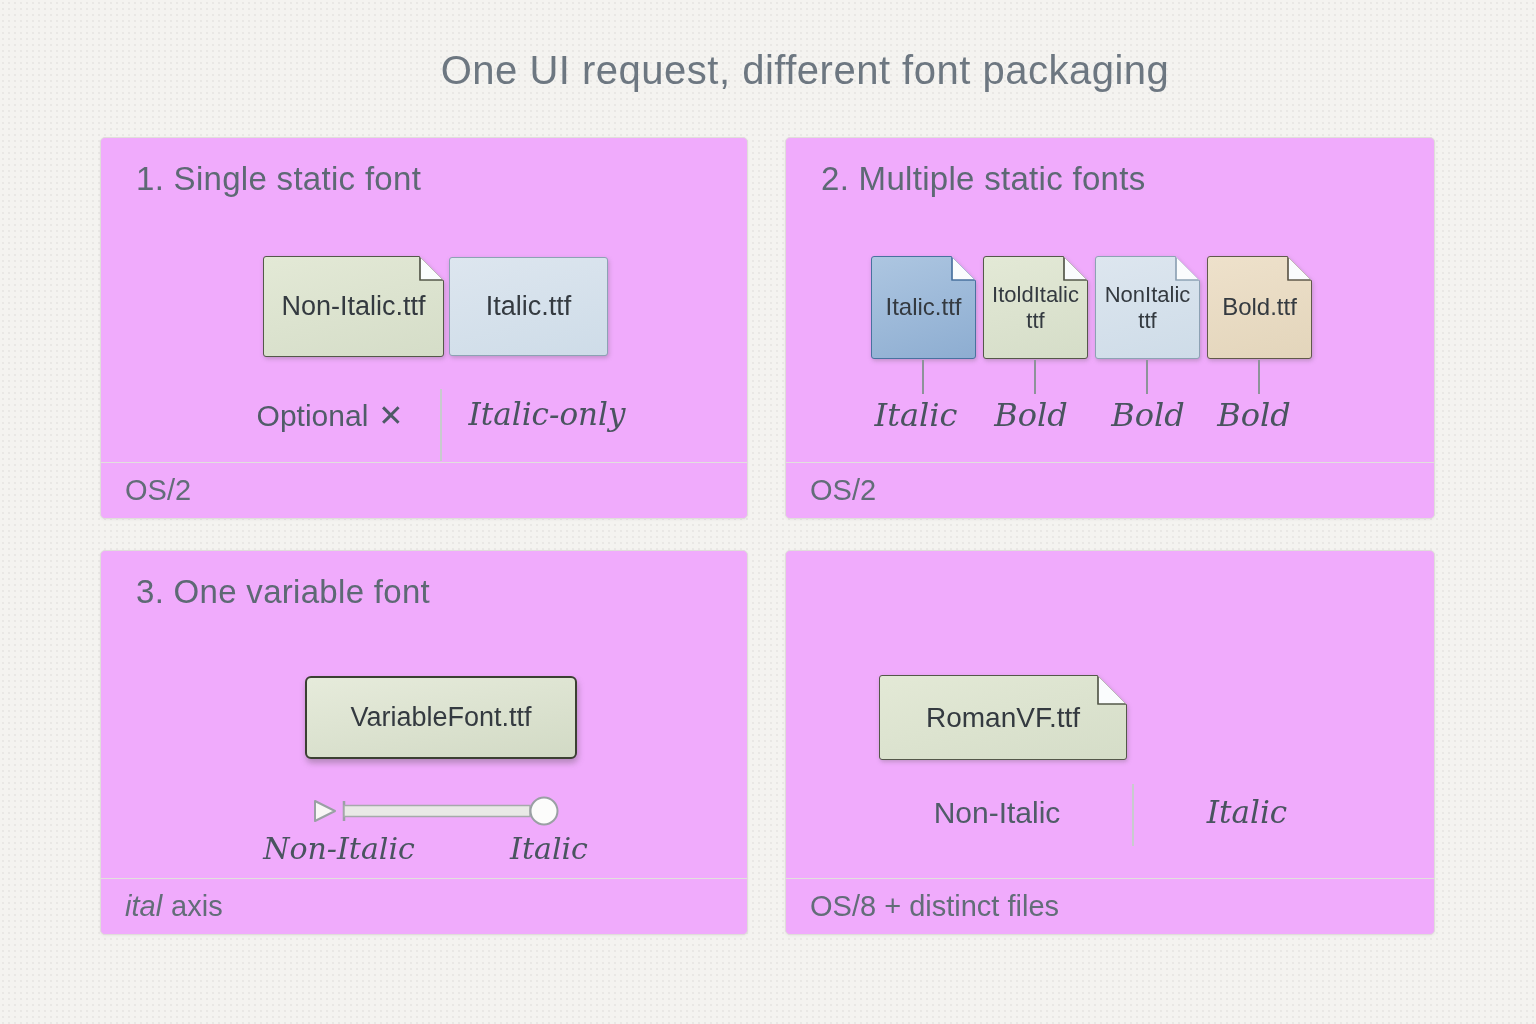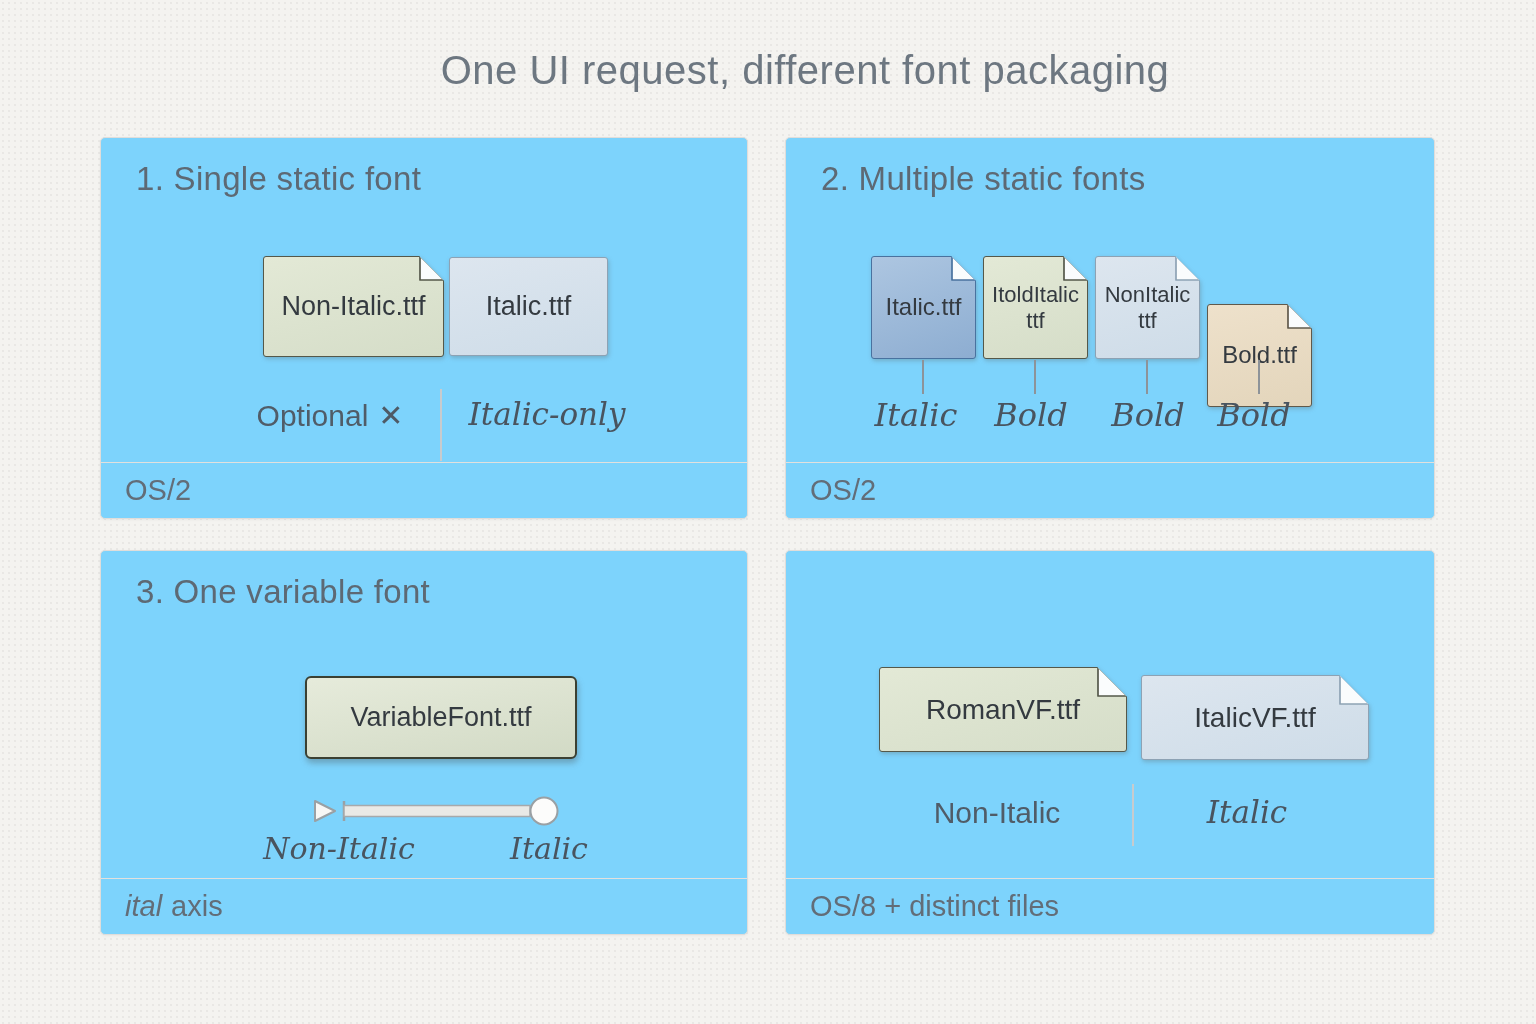--- a/index.html
+++ b/index.html
@@ -9,21 +9,21 @@
     background-image:radial-gradient(rgba(190,188,184,0.20) 1px, transparent 1.2px);
     background-size:6px 6px;
     font-family:"Liberation Sans", sans-serif;
     -webkit-font-smoothing:antialiased;
   }
   .title{
     position:absolute;top:48px;left:0;width:100%;text-align:center;
     font-size:40px;font-weight:400;color:#6d7781;letter-spacing:.5px;margin:0;padding-left:37px;
   }
   .panel{
-    position:absolute;background:#7dd3fc;
+    position:absolute;background:#f0abfc;
     border:1px solid #e0ddda;border-radius:5px;
     box-shadow:0 1px 3px rgba(0,0,0,.05);
     box-sizing:border-box;
   }
   .p1{left:100px;top:137px;width:648px;height:382px;}
   .p2{left:785px;top:137px;width:650px;height:382px;}
   .p3{left:100px;top:550px;width:648px;height:385px;}
   .p4{left:785px;top:550px;width:650px;height:385px;}
   .phead{
     position:absolute;left:35px;top:22px;margin:0;
@@ -44,21 +44,21 @@
   }
   .file.cut{clip-path:polygon(0 0, calc(100% - 25px) 0, 100% 25px, 100% 100%, 0 100%);}
   .file.cut-lg{clip-path:polygon(0 0, calc(100% - 30px) 0, 100% 30px, 100% 100%, 0 100%);}
   .fold{position:absolute;top:-1.7px;right:-1.7px;}
   .c-green{background:linear-gradient(165deg,#e3e9d6,#d5ddc8);border-color:#54584a;}
   .c-green .fold{color:#54584a;}
   .c-bluelight{background:linear-gradient(165deg,#dde6ef,#cedce8);border-color:#8da2b4;}
   .c-bluelight .fold{color:#8da2b4;}
   .c-blue{background:linear-gradient(160deg,#adc6e1,#8dadd1);border-color:#49729f;}
   .c-blue .fold{color:#49729f;}
-  .c-tan{background:linear-gradient(165deg,#eee1cb,#e3d5bb);border-color:#60594b;margin-top:48px;}
+  .c-tan{background:linear-gradient(165deg,#eee1cb,#e3d5bb);border-color:#60594b;}
   .c-tan .fold{color:#60594b;}
   .vf{
     background:linear-gradient(170deg,#e6ebdb,#d2dac5);
     border:2.3px solid #3b4032;border-radius:6px;
   }
   .fname{font-size:27px;}
   .fname-sm{font-size:22px;}
   .cap{
     position:absolute;transform:translateX(-50%);white-space:nowrap;
     font-size:30px;color:#505c68;
@@ -180,37 +180,29 @@
   <div class="cap serif-it" style="left:448px;top:280px;font-size:30px">Italic</div>
 
   <div class="pfoot">
       <span class="foot-it">ital</span>
       <span>axis</span>
     </div>
 </section>
 
 <section class="panel p4">
 
-  <div class="filewrap" style="left:93px;top:116px;width:248px;height:85px">
+  <div class="filewrap" style="left:93px;top:124px;width:248px;height:85px">
     <div class="file c-green cut-lg">
       <svg class="fold" width="31" height="31" viewBox="0 0 31 31">
         <path d="M1 1 L30 30 L1 30 Z" fill="#fafcfd" stroke="currentColor" stroke-width="1.7" stroke-linejoin="round"></path>
       </svg>
       <span class="fname" style="font-size:28px">RomanVF.ttf</span>
     </div>
   </div>
 
-  <div class="filewrap" style="left:355px;top:124px;width:228px;height:85px">
-    <div class="file c-bluelight cut-lg">
-      <svg class="fold" width="31" height="31" viewBox="0 0 31 31">
-        <path d="M1 1 L30 30 L1 30 Z" fill="#fafcfd" stroke="currentColor" stroke-width="1.7" stroke-linejoin="round"></path>
-      </svg>
-      <span class="fname" style="font-size:28px">ItalicVF.ttf</span>
-    </div>
-  </div>
 
   <div class="cap" style="left:211px;top:245px">Non-Italic</div>
   <div class="vdiv" style="left:346px;top:233px;height:62px"></div>
   <div class="cap serif-it" style="left:461px;top:243px;font-size:31px">Italic</div>
 
   <div class="pfoot">
       <span>OS/8 + distinct files</span>
     </div>
 </section>
 

